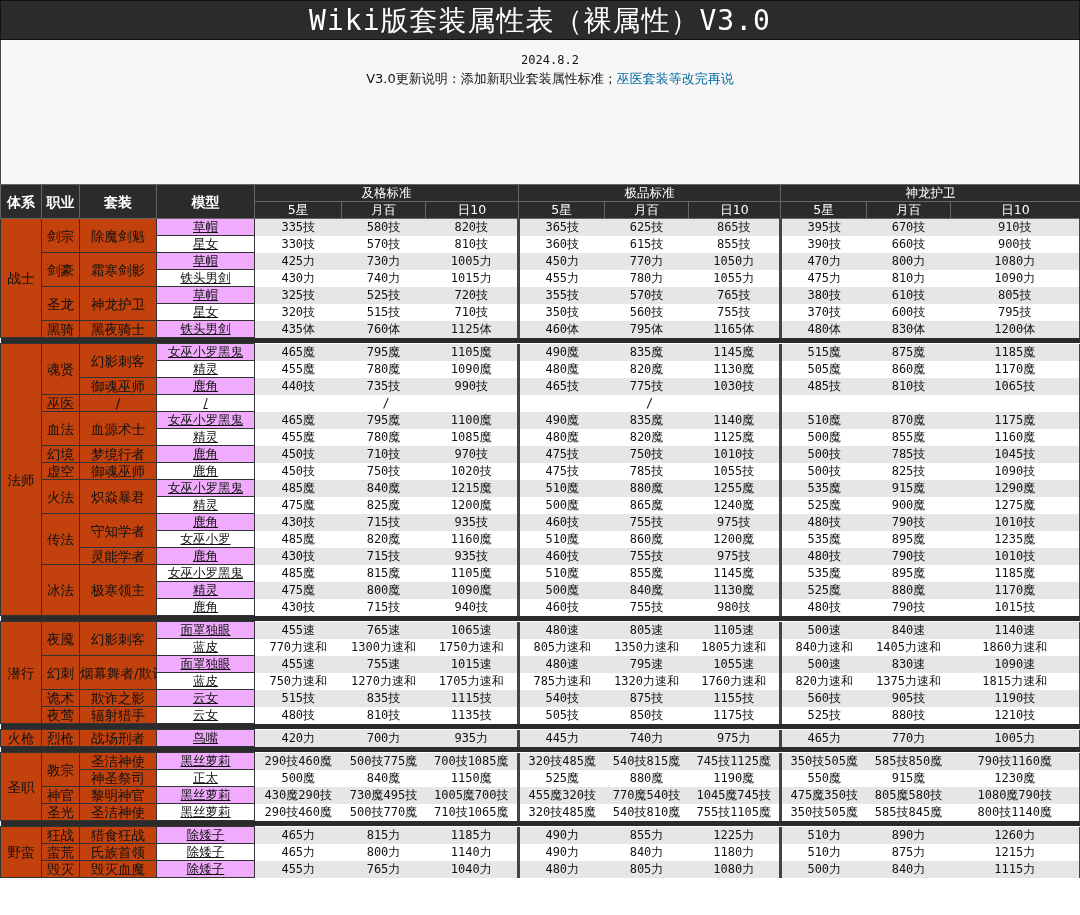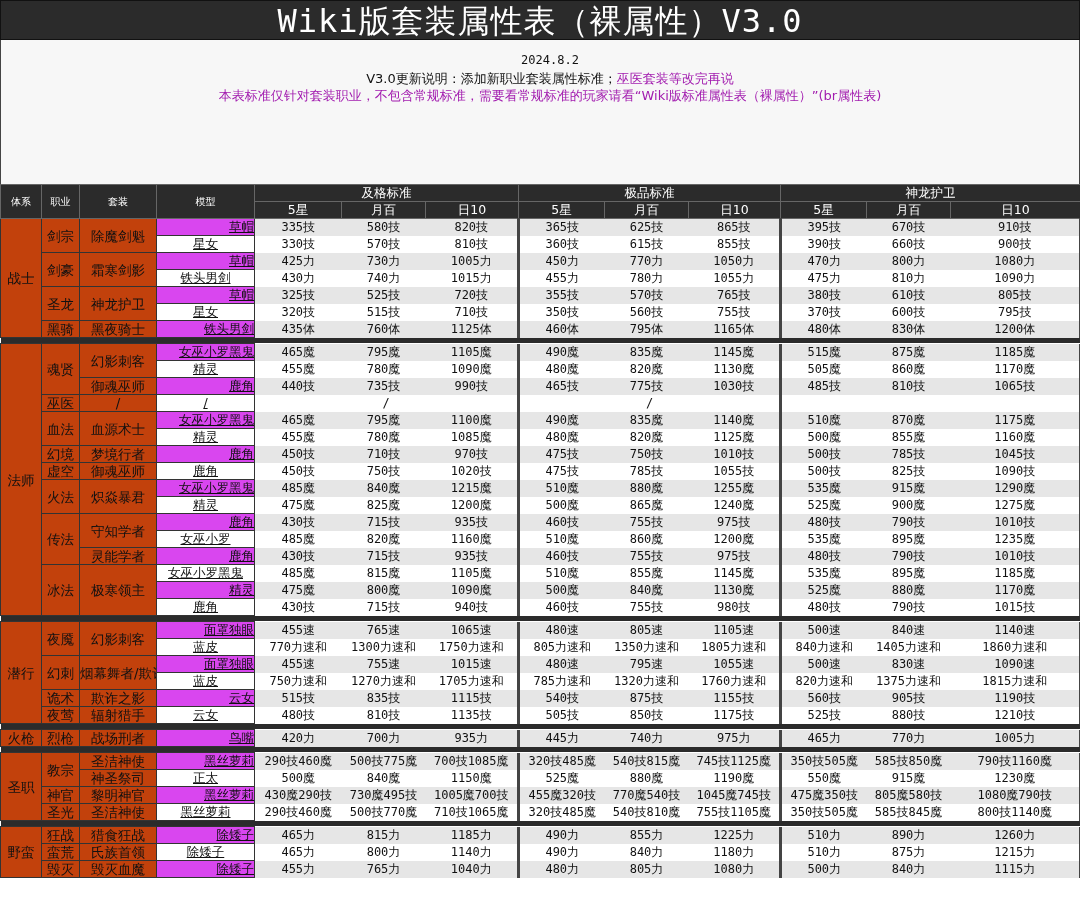--- a/index.html
+++ b/index.html
@@ -1,43 +1,42 @@
 <!DOCTYPE html>
 <html><head>
 <meta charset="utf-8">
 <style>
   html, body { margin:0; padding:0; background:#ffffff; }
   body { width:1080px; height:915px; overflow:hidden; font-family:"DejaVu Sans", sans-serif; color:#111; }
-  .title-bar { background:#2b2b2b; color:#fff; height:40px; line-height:40px; text-align:center; font-family:"DejaVu Sans Mono", monospace; font-size:32px; letter-spacing:1px; border:1px solid #111; box-sizing:border-box; }
+  .title-bar { background:#2b2b2b; color:#fff; height:40px; line-height:40px; text-align:center; font-family:"DejaVu Sans Mono", monospace; font-size:28px; letter-spacing:1px; border:1px solid #111; box-sizing:border-box; }
   .notes { background:#f7f7f7; border-left:1px solid #444; border-right:1px solid #444; padding-top:12px; height:144px; box-sizing:border-box; text-align:center; font-size:13px; line-height:17.5px;padding-left:20px; }
-  .notes .red { color:#a21caf; }
+  .notes .red { color:#0369a1; }
   .notes .date { font-family:"DejaVu Sans Mono", monospace; font-size:12px; }
   table { border-collapse:collapse; width:1080px; table-layout:fixed; font-size:12.5px; }
   th { background:#2b2b2b; color:#fff; font-weight:normal; border:1px solid #666; padding:0; height:16px; line-height:16px; }
-  th.big { font-size:10px; }
+  th.big { font-size:14px;font-weight:bold; }
   td { border:1px solid #333; padding:0; height:16px; line-height:16px; text-align:center; white-space:nowrap; overflow:hidden; }
   td.sys, td.job, td.set { background:#c2410c; font-size:13.5px; }
   td.model { text-decoration:underline; background:#fff; }
-  tr.g td.model { background:#d946ef;text-align:right; }
+  tr.g td.model { background:#f0abfc; }
   td.v { border-top:none; border-bottom:none; border-left:none; border-right:none; font-family:"DejaVu Sans Mono", monospace; font-size:12px; }
   tr.g td.v { background:#e6e6e6; }
   td.v.grp-start { border-left:3px solid #444; }
   td.v.last { border-right:3px solid #444; }
   tr.sep td { background:#2b2b2b; height:5px; line-height:5px; border:none; padding:0; }
   td.slash { font-family:"DejaVu Sans Mono", monospace; }
 </style>
 </head>
 <body>
 
 <div class="title-bar">Wiki版套装属性表（裸属性）V3.0</div>
 
 <div class="notes">
   <div class="date">2024.8.2</div>
   <div><span>V3.0更新说明：添加新职业套装属性标准；</span><span class="red">巫医套装等改完再说</span></div>
-  <div class="red">本表标准仅针对套装职业，不包含常规标准，需要看常规标准的玩家请看“Wiki版标准属性表（裸属性）”(br属性表)</div>
 </div>
 
 <table>
   <colgroup>
     <col style="width:41px">
       <col style="width:38px">
       <col style="width:77px">
       <col style="width:98px">
     <col style="width:87px">
       <col style="width:84px">

